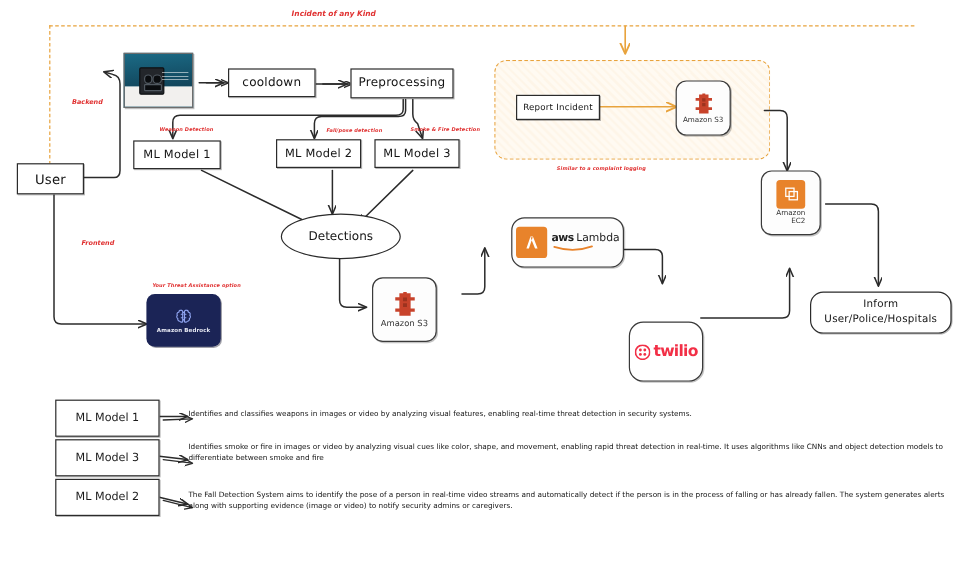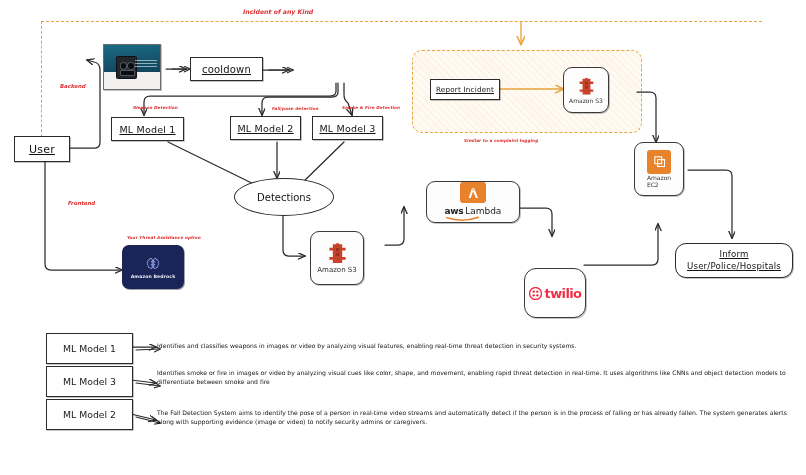--- a/index.html
+++ b/index.html
@@ -4,21 +4,21 @@
 <title>Threat Detection Architecture Diagram</title>
 <style>
   html,body{margin:0;padding:0;background:#ffffff;}
   body{
     width:806px;height:475px;position:relative;overflow:hidden;
     font-family:"DejaVu Sans", sans-serif;
     color:#1a1a1a;
   }
   #canvas{position:absolute;inset:0;width:806px;height:475px;}
   svg.layer{position:absolute;left:0;top:0;width:806px;height:475px;overflow:visible;}
-  .node{position:absolute;box-sizing:border-box;text-decoration:underline;}
+  .node{position:absolute;box-sizing:border-box;}
 
   
   .boxy{
     border:1.6px solid #2b2b2b;
     background:#ffffff;
     display:flex;align-items:center;justify-content:center;
     text-align:center;
     font-family:"DejaVu Sans", sans-serif;
     letter-spacing:.2px;
     color:#141414;
@@ -41,22 +41,22 @@
   .annot.small{font-size:5.4px;}
   .annot.mid{font-size:6.2px;}
 
   
   .svc{
     position:absolute;background:#fdfdfd;
     border:1.4px solid #3a3a3a;border-radius:9px;
     display:flex;flex-direction:column;align-items:center;justify-content:center;
     box-shadow:1px 1px 0 rgba(40,40,40,.28);
   }
-  .svc .cap{font-size:6px;color:#333;text-align:left;line-height:1.12;margin-top:1px;}
-  .lambda{flex-direction:column;gap:4px;}
+  .svc .cap{font-size:6px;color:#333;text-align:right;line-height:1.12;margin-top:1px;}
+  .lambda{flex-direction:row;gap:4px;border-radius:11px;}
   .lambda .wordmark{display:flex;flex-direction:column;align-items:flex-start;line-height:1;}
   .lambda .aws{font-size:9px;font-weight:700;color:#222;letter-spacing:-.4px;}
   .lambda .lam{font-size:9px;color:#222;margin-left:2px;text-align:right;}
 
   .bedrock{
     position:absolute;background:#1b2456;border-radius:7px;
     display:flex;flex-direction:column;align-items:center;justify-content:center;
     box-shadow:1px 1px 0 rgba(20,20,40,.4);
   }
   .bedrock .cap{font-size:4.6px;color:#e8eaf4;font-weight:700;margin-top:1px;letter-spacing:.1px;}
@@ -200,20 +200,23 @@
       <div class="lens" style="left:52%;top:22%;width:30%;height:28%;"></div>
       <div class="lens" style="left:12%;top:60%;width:70%;height:20%;border-radius:1px;"></div>
     </div>
     <div class="txt"></div>
   </div>
 
   <div class="node boxy" style="left:190px;top:57px;width:73px;height:24px;font-size:10px;">
     <span>cooldown</span>
   </div>
 
+  <div class="node boxy" style="left:292px;top:57px;width:86px;height:25px;font-size:10px;">
+    <span>Preprocessing</span>
+  </div>
 
   <div class="node boxy" style="left:111px;top:117px;width:73px;height:24px;font-size:9.5px;">
     <span>ML Model 1</span>
   </div>
 
   <div class="node boxy" style="left:230px;top:116px;width:71px;height:24px;font-size:9.5px;">
     <span>ML Model 2</span>
   </div>
 
   <div class="node boxy" style="left:312px;top:116px;width:71px;height:24px;font-size:9.5px;">

